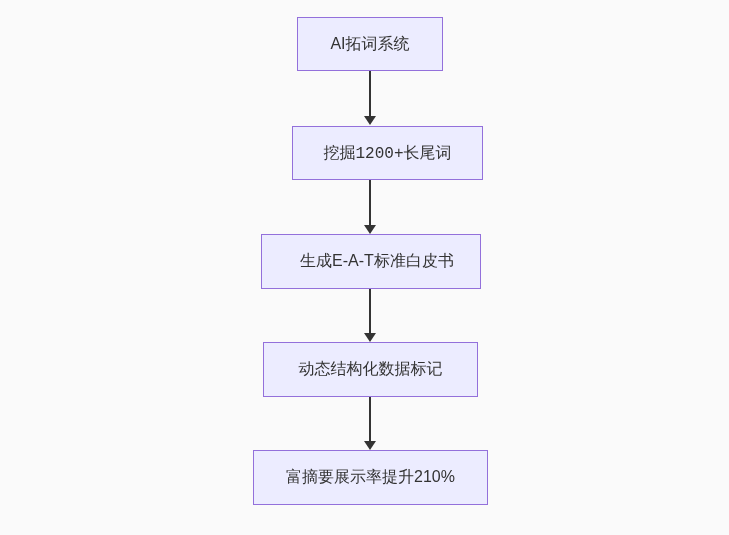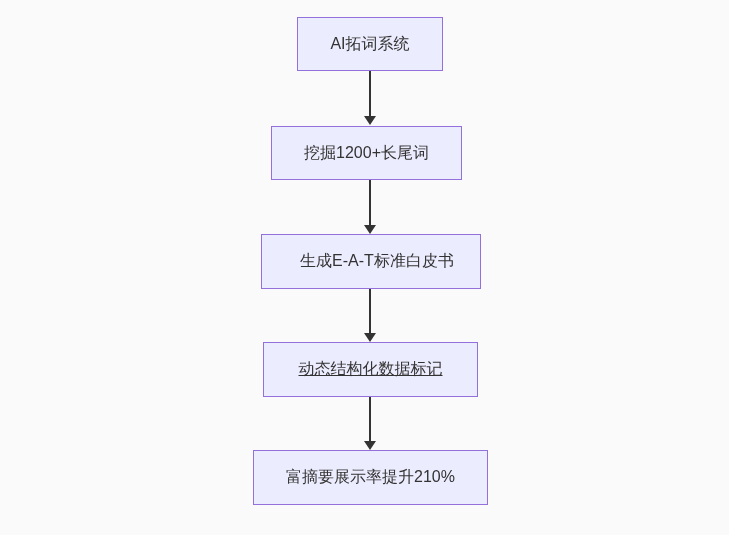--- a/index.html
+++ b/index.html
@@ -28,23 +28,23 @@
     border: 1px solid var(--node_border);
     color: var(--text);
     font-size: 16px;
     display: flex;
     align-items: center;
     justify-content: center;
     text-align: center;
     white-space: nowrap;
   }
   .node-1 { left: 297px; top: 17px;  width: 146px; height: 54px; }
-  .node-2 { left: 271px; top: 126px; width: 191px; height: 54px; }
+  .node-2 { left: 292px; top: 126px; width: 191px; height: 54px; font-family: Liberation Mono, monospace; }
   .node-3 { left: 261px; top: 234px; width: 220px; height: 55px; padding-left: 12px; }
-  .node-4 { left: 263px; top: 342px; width: 215px; height: 55px; text-decoration: underline; }
+  .node-4 { left: 263px; top: 342px; width: 215px; height: 55px; }
   .node-5 { left: 253px; top: 450px; width: 235px; height: 55px; justify-content: center; }
   .arrow {
     position: absolute;
     left: 370px;
     width: 12px;
     transform: translateX(-50%);
     display: flex;
     flex-direction: column;
     align-items: center;
   }

